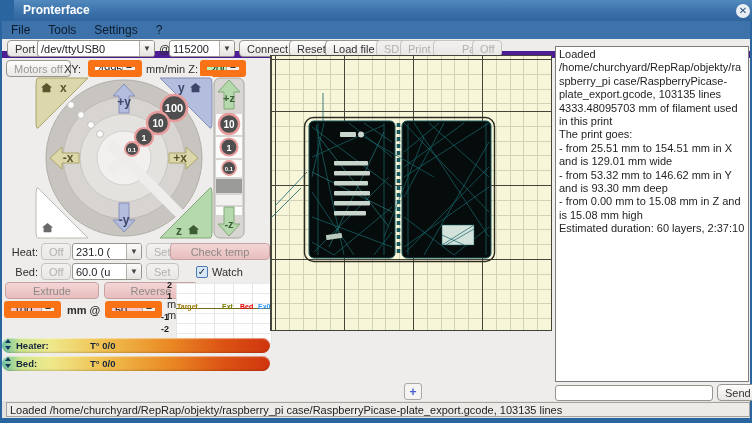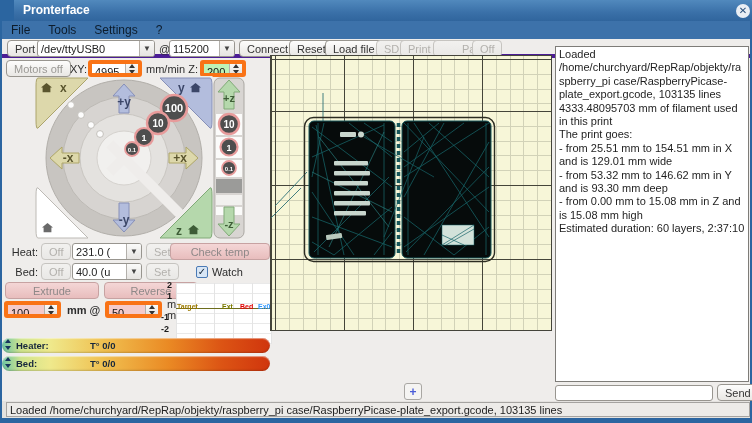--- a/index.html
+++ b/index.html
@@ -14,32 +14,32 @@
   #titlebar { left:14px; top:0; width:752px; height:21px;
     background:linear-gradient(#5189bd,#3a70a8 60%,#30659d); }
   #title-text { left:9px; top:3px; font-size:12px; font-weight:bold; color:#fff; }
   #close-btn { left:722px; top:4px; width:14px; height:14px; border-radius:50%;
     background:#e9eef4; color:#274e79; font-size:10px; font-weight:bold;
     display:flex; align-items:center; justify-content:center; line-height:1; }
   #menubar { left:2px; top:21px; width:748px; height:18px;
     background:linear-gradient(#44196100,#0000); background-color:#3d72aa; display:flex; align-items:center; }
   .menu-item { font-size:12px; color:#0d1c2c; padding:2px 9px; }
   
-  #toolbar { left:2px; top:39px; width:748px; height:19px; background:#efedeb; border-bottom:4px solid #4c1d95; }
+  #toolbar { left:2px; top:39px; width:748px; height:19px; background:#efedeb; border-bottom:7px solid #4c1d95; }
   .btn { position:absolute; top:1px; height:17px; display:inline-flex; align-items:center; justify-content:center;
     font-size:11px; color:#333; padding:0 7px; border:1px solid #98958f; border-radius:4px;
     background:linear-gradient(#fdfdfc,#e9e7e4); white-space:nowrap; }
   .btn.disabled { color:#b3b1ad; border-color:#c6c4c0; background:linear-gradient(#f2f1ef,#e9e8e6); }
   .btn.dim { color:#9a9894; }
   .btn.pinkbtn { background:linear-gradient(#f4d6d6,#e8bdbd); border-color:#c7a2a2; color:#8e8888; }
   .combo { position:absolute; top:1px; height:17px; display:flex; border:1px solid #98958f; border-radius:3px; background:#fff; overflow:hidden; }
   .combo .cval { flex:1; font-size:11px; color:#222; padding:2px 3px; white-space:nowrap; overflow:hidden; }
   .combo .cbtn { width:15px; background:linear-gradient(#fafaf9,#e6e4e1); border-left:1px solid #b3b0ab;
     display:flex; align-items:center; justify-content:center; font-size:8px; color:#444; }
-  .spin { position:absolute; height:17px; display:flex; border:4px solid #f97316; border-radius:3px; background:#fff; overflow:hidden; }
+  .spin { position:absolute; height:17px; display:flex; border:7px solid #f97316; border-radius:3px; background:#fff; overflow:hidden;align-items:center; }
   .spin .v { flex:1; font-size:11px; color:#111; padding:2px 3px; white-space:nowrap; overflow:hidden; }
   .spin.green .v { background:#bef2b6; }
   .spin.pink .v { background:#f4cbcb; }
   .spin .arrows { width:13px; background:linear-gradient(#fafaf9,#e6e4e1); border-left:1px solid #b3b0ab;
     display:flex; flex-direction:column; align-items:center; justify-content:center; gap:2px; }
   .tri-up { width:0; height:0; border-left:3px solid transparent; border-right:3px solid transparent; border-bottom:4px solid #333; }
   .tri-dn { width:0; height:0; border-left:3px solid transparent; border-right:3px solid transparent; border-top:4px solid #333; }
   .lbl { position:absolute; font-size:11px; color:#2d2d2d; white-space:nowrap; }
   
   #mainbg { left:2px; top:58px; width:748px; height:343px; background:#efedeb; }
@@ -120,21 +120,21 @@
     <div class="btn" style="left:323px;">Load file</div>
     <div class="btn disabled" style="left:374px;">SD</div>
     <div class="btn disabled" style="left:398px;">Print</div>
     <div class="btn disabled" style="left:431px;padding-left:28px;">Pause</div>
     <div class="btn disabled" style="left:470px;">Off</div>
   </div>
 
   <div class="abs" id="mainbg"></div>
 
   <div class="btn dim" style="left:6px;top:60px;">Motors off</div>
-  <span class="lbl" style="left:70px;top:63px;">XY:</span>
+  <span class="lbl" style="left:64px;top:63px;">XY:</span>
   <div class="spin" style="left:88px;top:60px;width:54px;">
     <span class="v">4995</span>
     <span class="arrows">
         <i class="tri-up"></i>
         <i class="tri-dn"></i>
       </span>
   </div>
   <span class="lbl" style="left:146px;top:63px;">mm/min Z:</span>
   <div class="spin green" style="left:200px;top:60px;width:46px;">
     <span class="v">200</span>
@@ -260,21 +260,21 @@
   <div class="btn disabled" style="left:41px;top:243px;">Off</div>
   <div class="combo" style="left:72px;top:243px;width:70px;">
     <span class="cval">231.0 (</span>
     <span class="cbtn">▼</span>
   </div>
   <div class="btn disabled" style="left:146px;top:243px;">Set</div>
 
   <span class="lbl" style="left:8px;top:266px;width:30px;text-align:right;">Bed:</span>
   <div class="btn disabled" style="left:41px;top:263px;">Off</div>
   <div class="combo" style="left:72px;top:263px;width:70px;">
-    <span class="cval">40.0 (u</span>
+    <span class="cval">60.0 (u</span>
     <span class="cbtn">▼</span>
   </div>
   <div class="btn disabled" style="left:146px;top:263px;">Set</div>
 
   <div class="btn pinkbtn" style="left:170px;top:243px;width:100px;">Check temp</div>
   <div class="abs" id="watch-box">
     <div id="watch-check">✓</div>
     <span style="font-size:11px;color:#2d2d2d;">Watch</span>
   </div>
 

